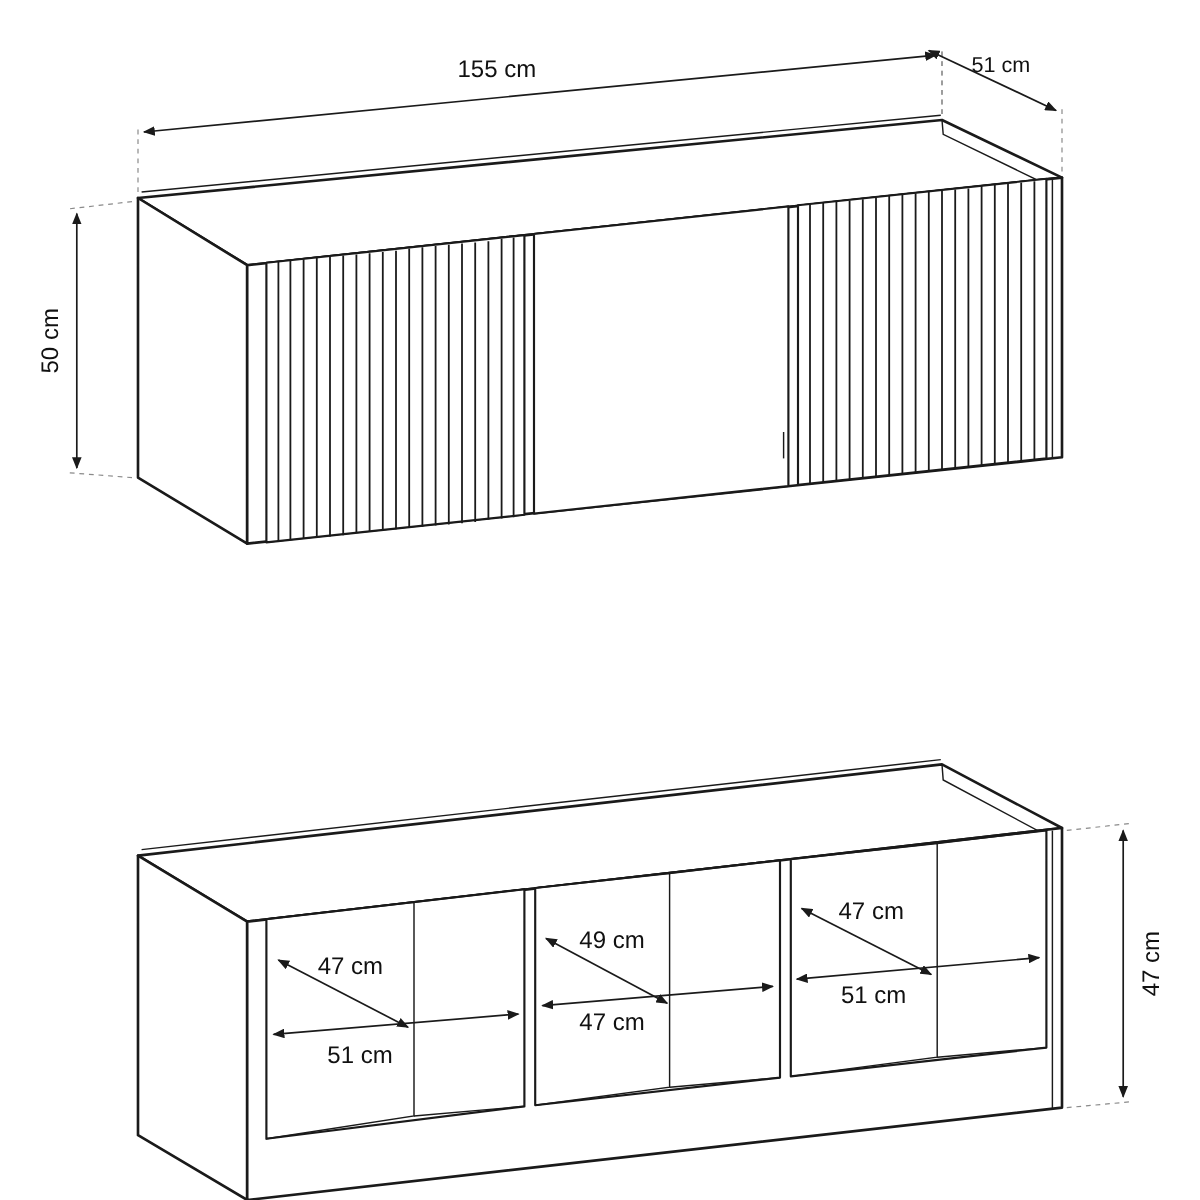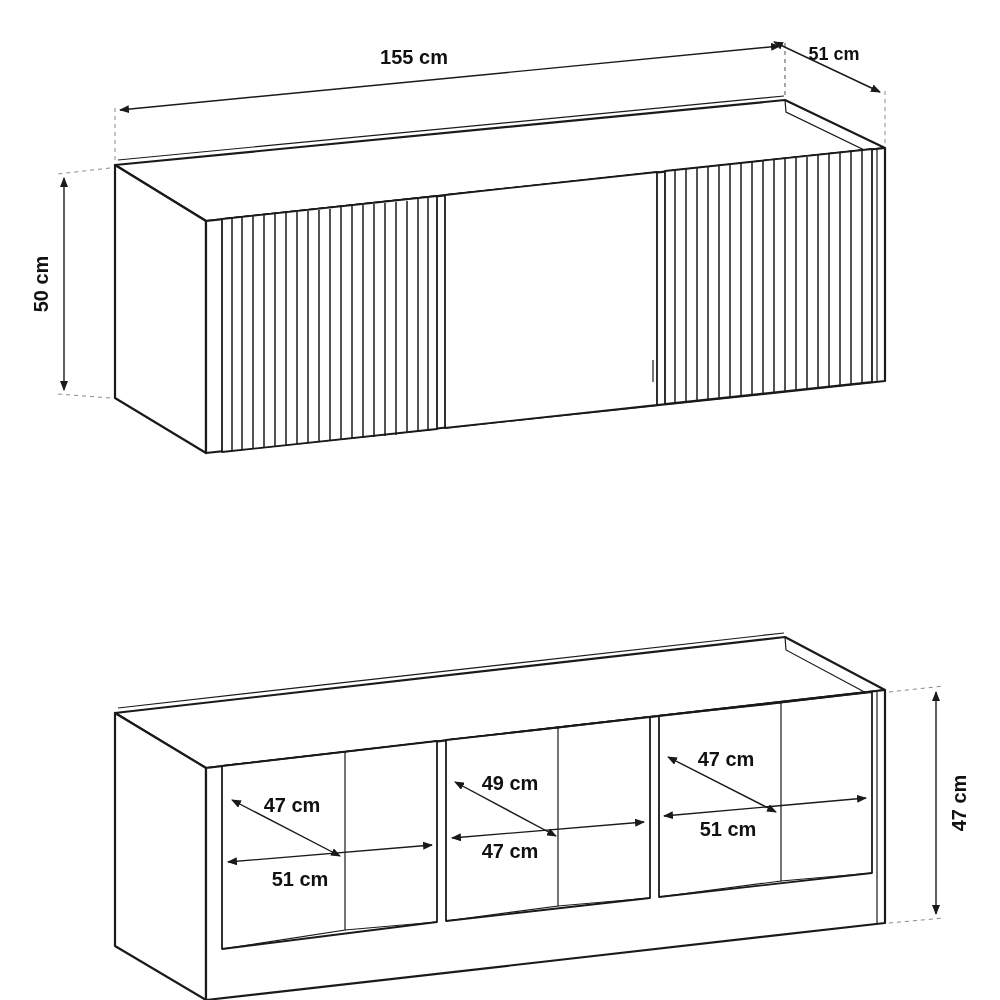--- a/index.html
+++ b/index.html
@@ -11,21 +11,20 @@
     width: 1000px;
     height: 1000px;
     font-family: "Liberation Sans", sans-serif;
     color: #111111;
     overflow: hidden;
   }
   #stage {
     position: relative;
     width: 1000px;
     height: 1000px;
-    font-weight: bold;
   }
   svg.diagram {
     position: absolute;
     left: 0;
     top: 0;
     width: 1000px;
     height: 1000px;
   }
   text {
     font-family: "Liberation Sans", sans-serif;

